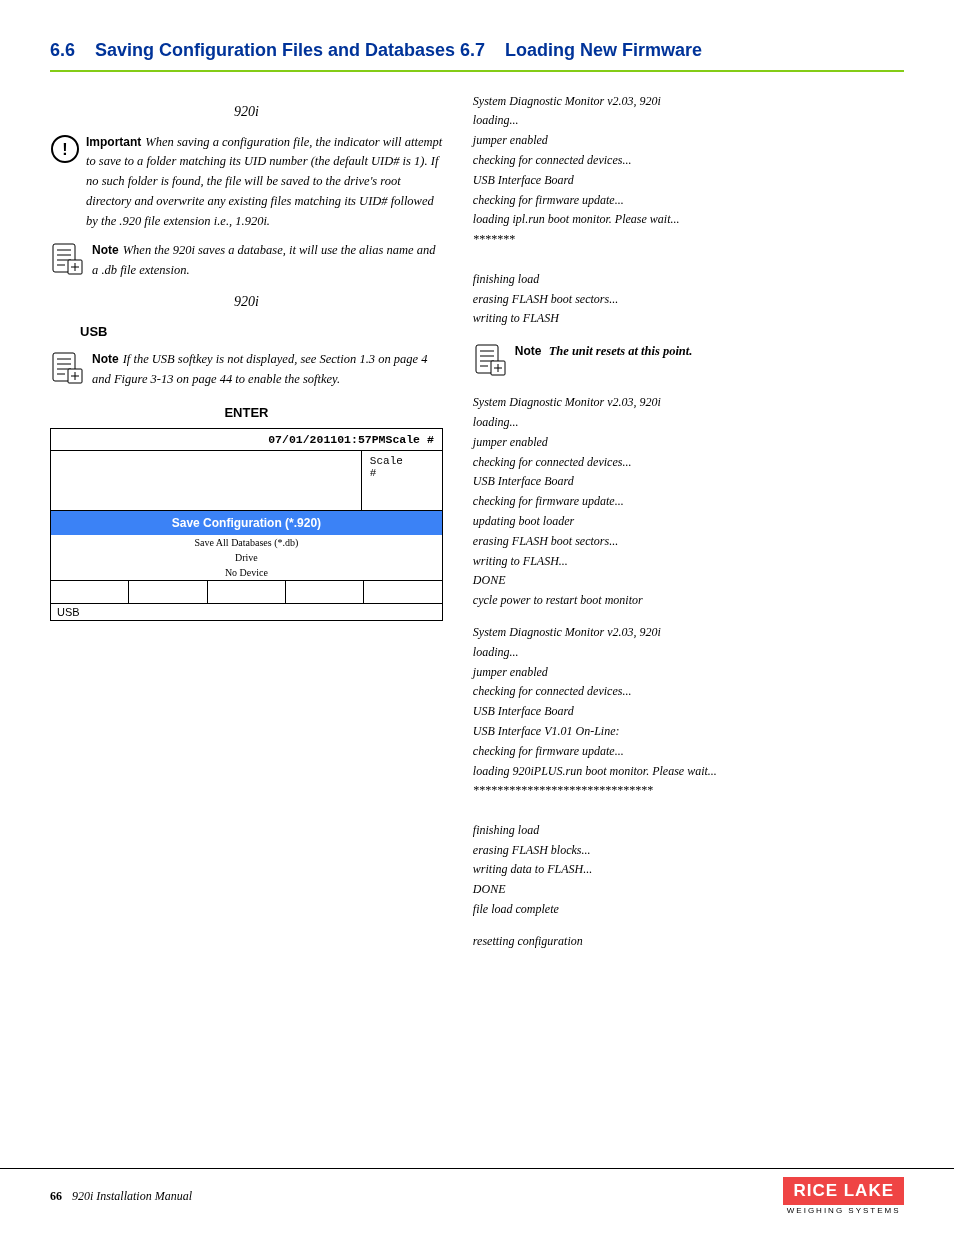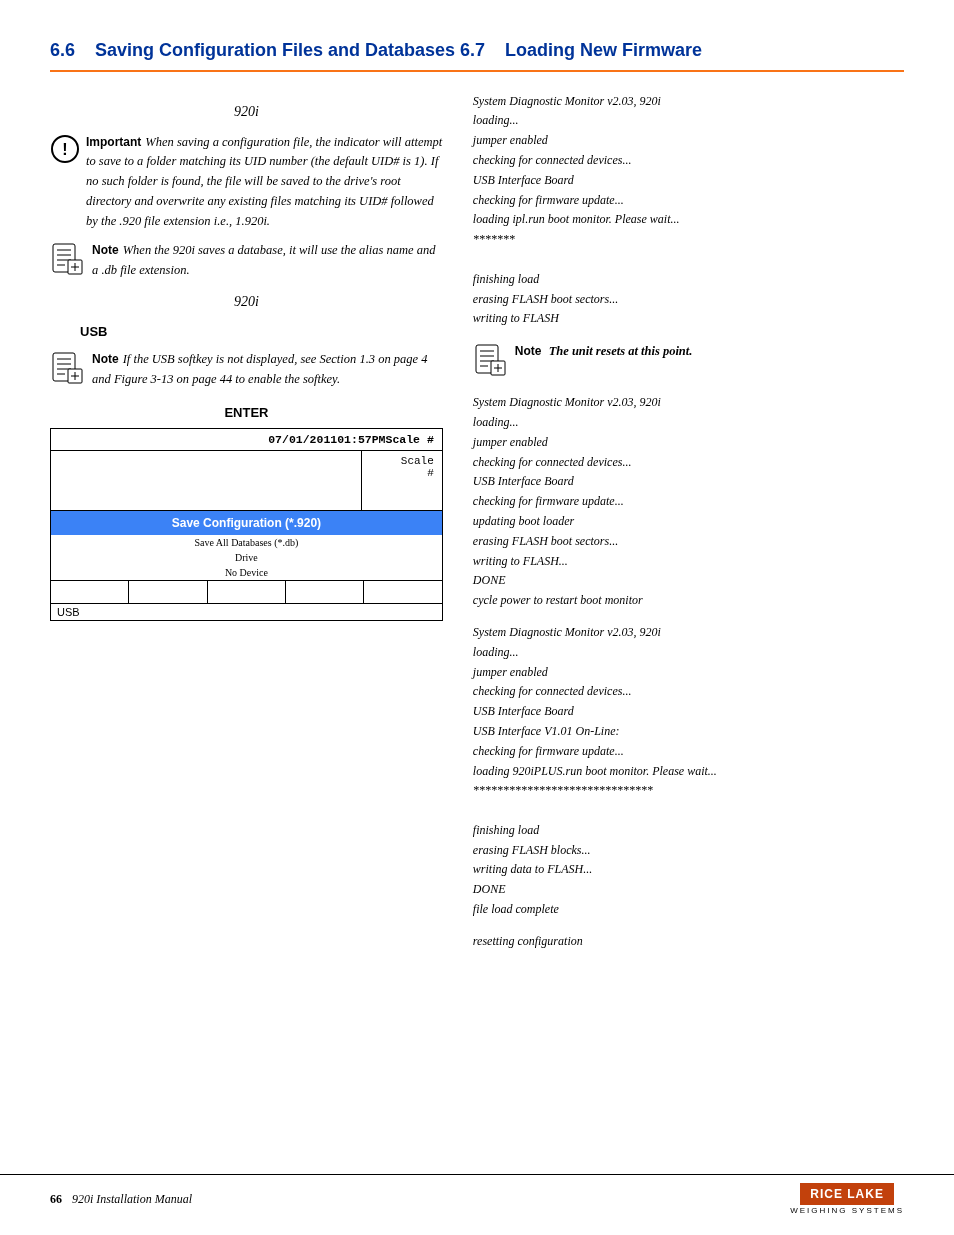--- a/index.html
+++ b/index.html
@@ -15,21 +15,21 @@
       width: 954px;
       min-height: 1235px;
       background: #fff;
       padding: 40px 50px 60px 50px;
       position: relative;
     }
     
     .header-row {
       display: flex;
       align-items: flex-start;
-      border-bottom: 2px solid #f97316;
+      border-bottom: 2px solid #84cc16;
       padding-bottom: 8px;
       margin-bottom: 20px;
     }
     .header-left {
       flex: 0 0 48%;
     }
     .header-right {
       flex: 0 0 52%;
     }
     .section-title {
@@ -129,21 +129,20 @@
     }
     .display-left-area {
       flex: 1;
       border-right: 1.5px solid #000;
       padding: 4px 8px;
     }
     .display-right-area {
       width: 80px;
       padding: 4px 8px;
       font-size: 11px;
-      text-align: right;
     }
     .display-menu-row {
       background: #3b82f6;
       color: #fff;
       text-align: center;
       padding: 5px;
       font-family: Arial, sans-serif;
       font-weight: bold;
       font-size: 12px;
     }
@@ -200,25 +199,25 @@
     .footer-page {
       font-size: 12px;
       font-weight: bold;
     }
     .footer-logo {
       display: flex;
       flex-direction: column;
       align-items: center;
     }
     .logo-box {
-      background: #c2410c;
+      background: #ef4444;
       color: #fff;
       font-family: Arial, sans-serif;
       font-weight: bold;
-      font-size: 12px;
+      font-size: 17px;
       padding: 4px 10px;
       letter-spacing: 1px;
     }
     .logo-sub {
       font-family: Arial, sans-serif;
       font-size: 8px;
       letter-spacing: 2px;
       color: #000;
       margin-top: 1px;
     }

